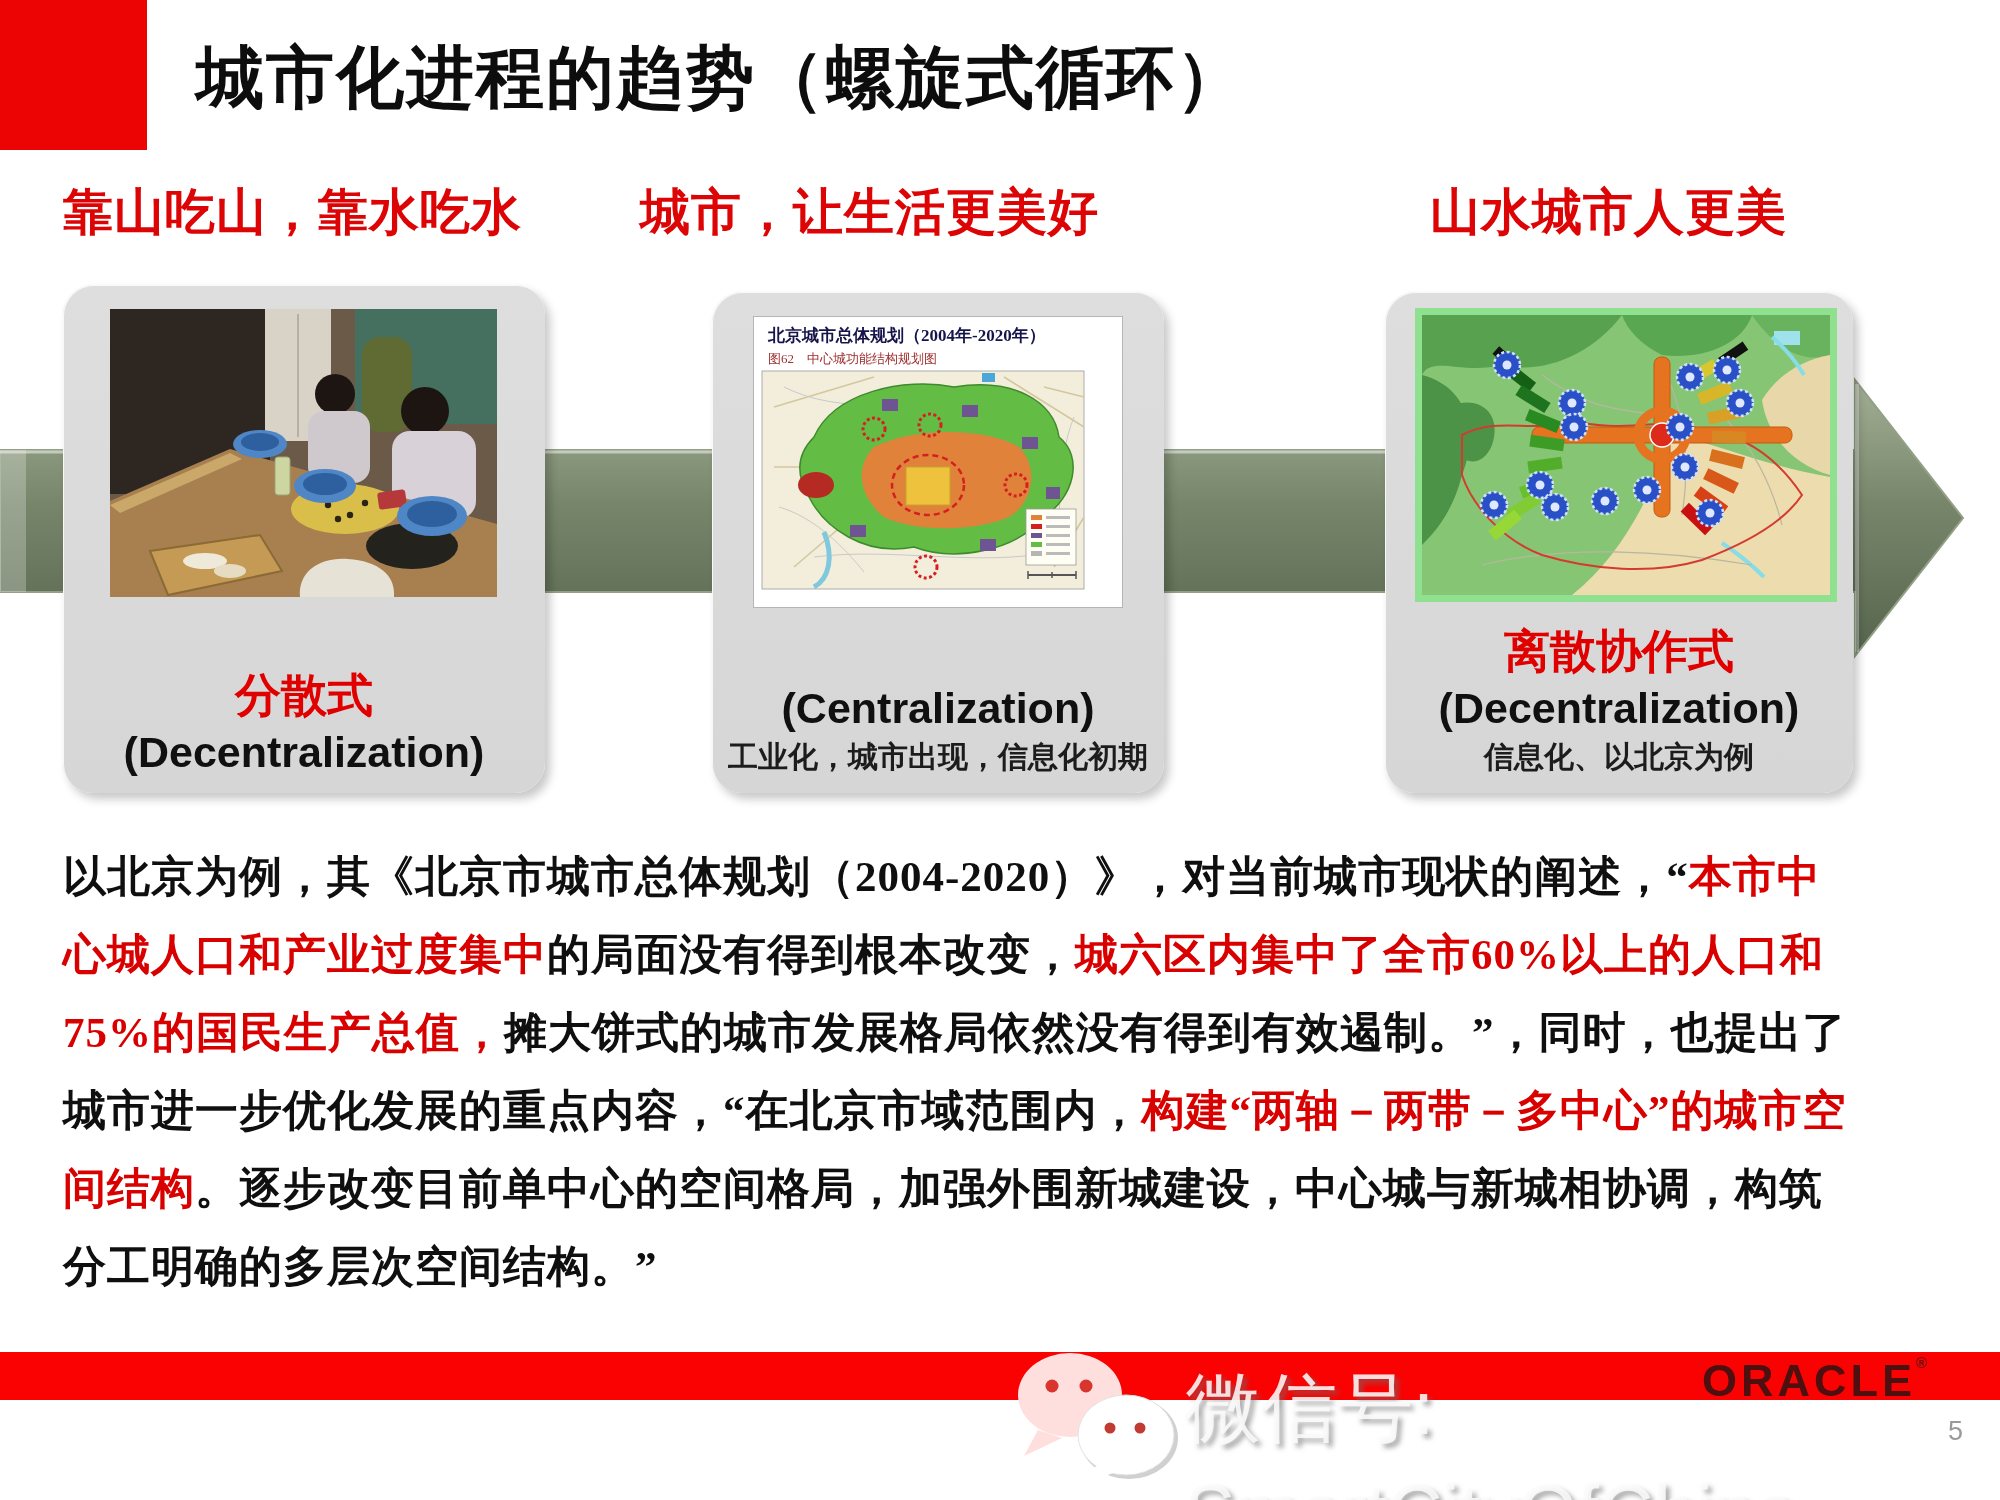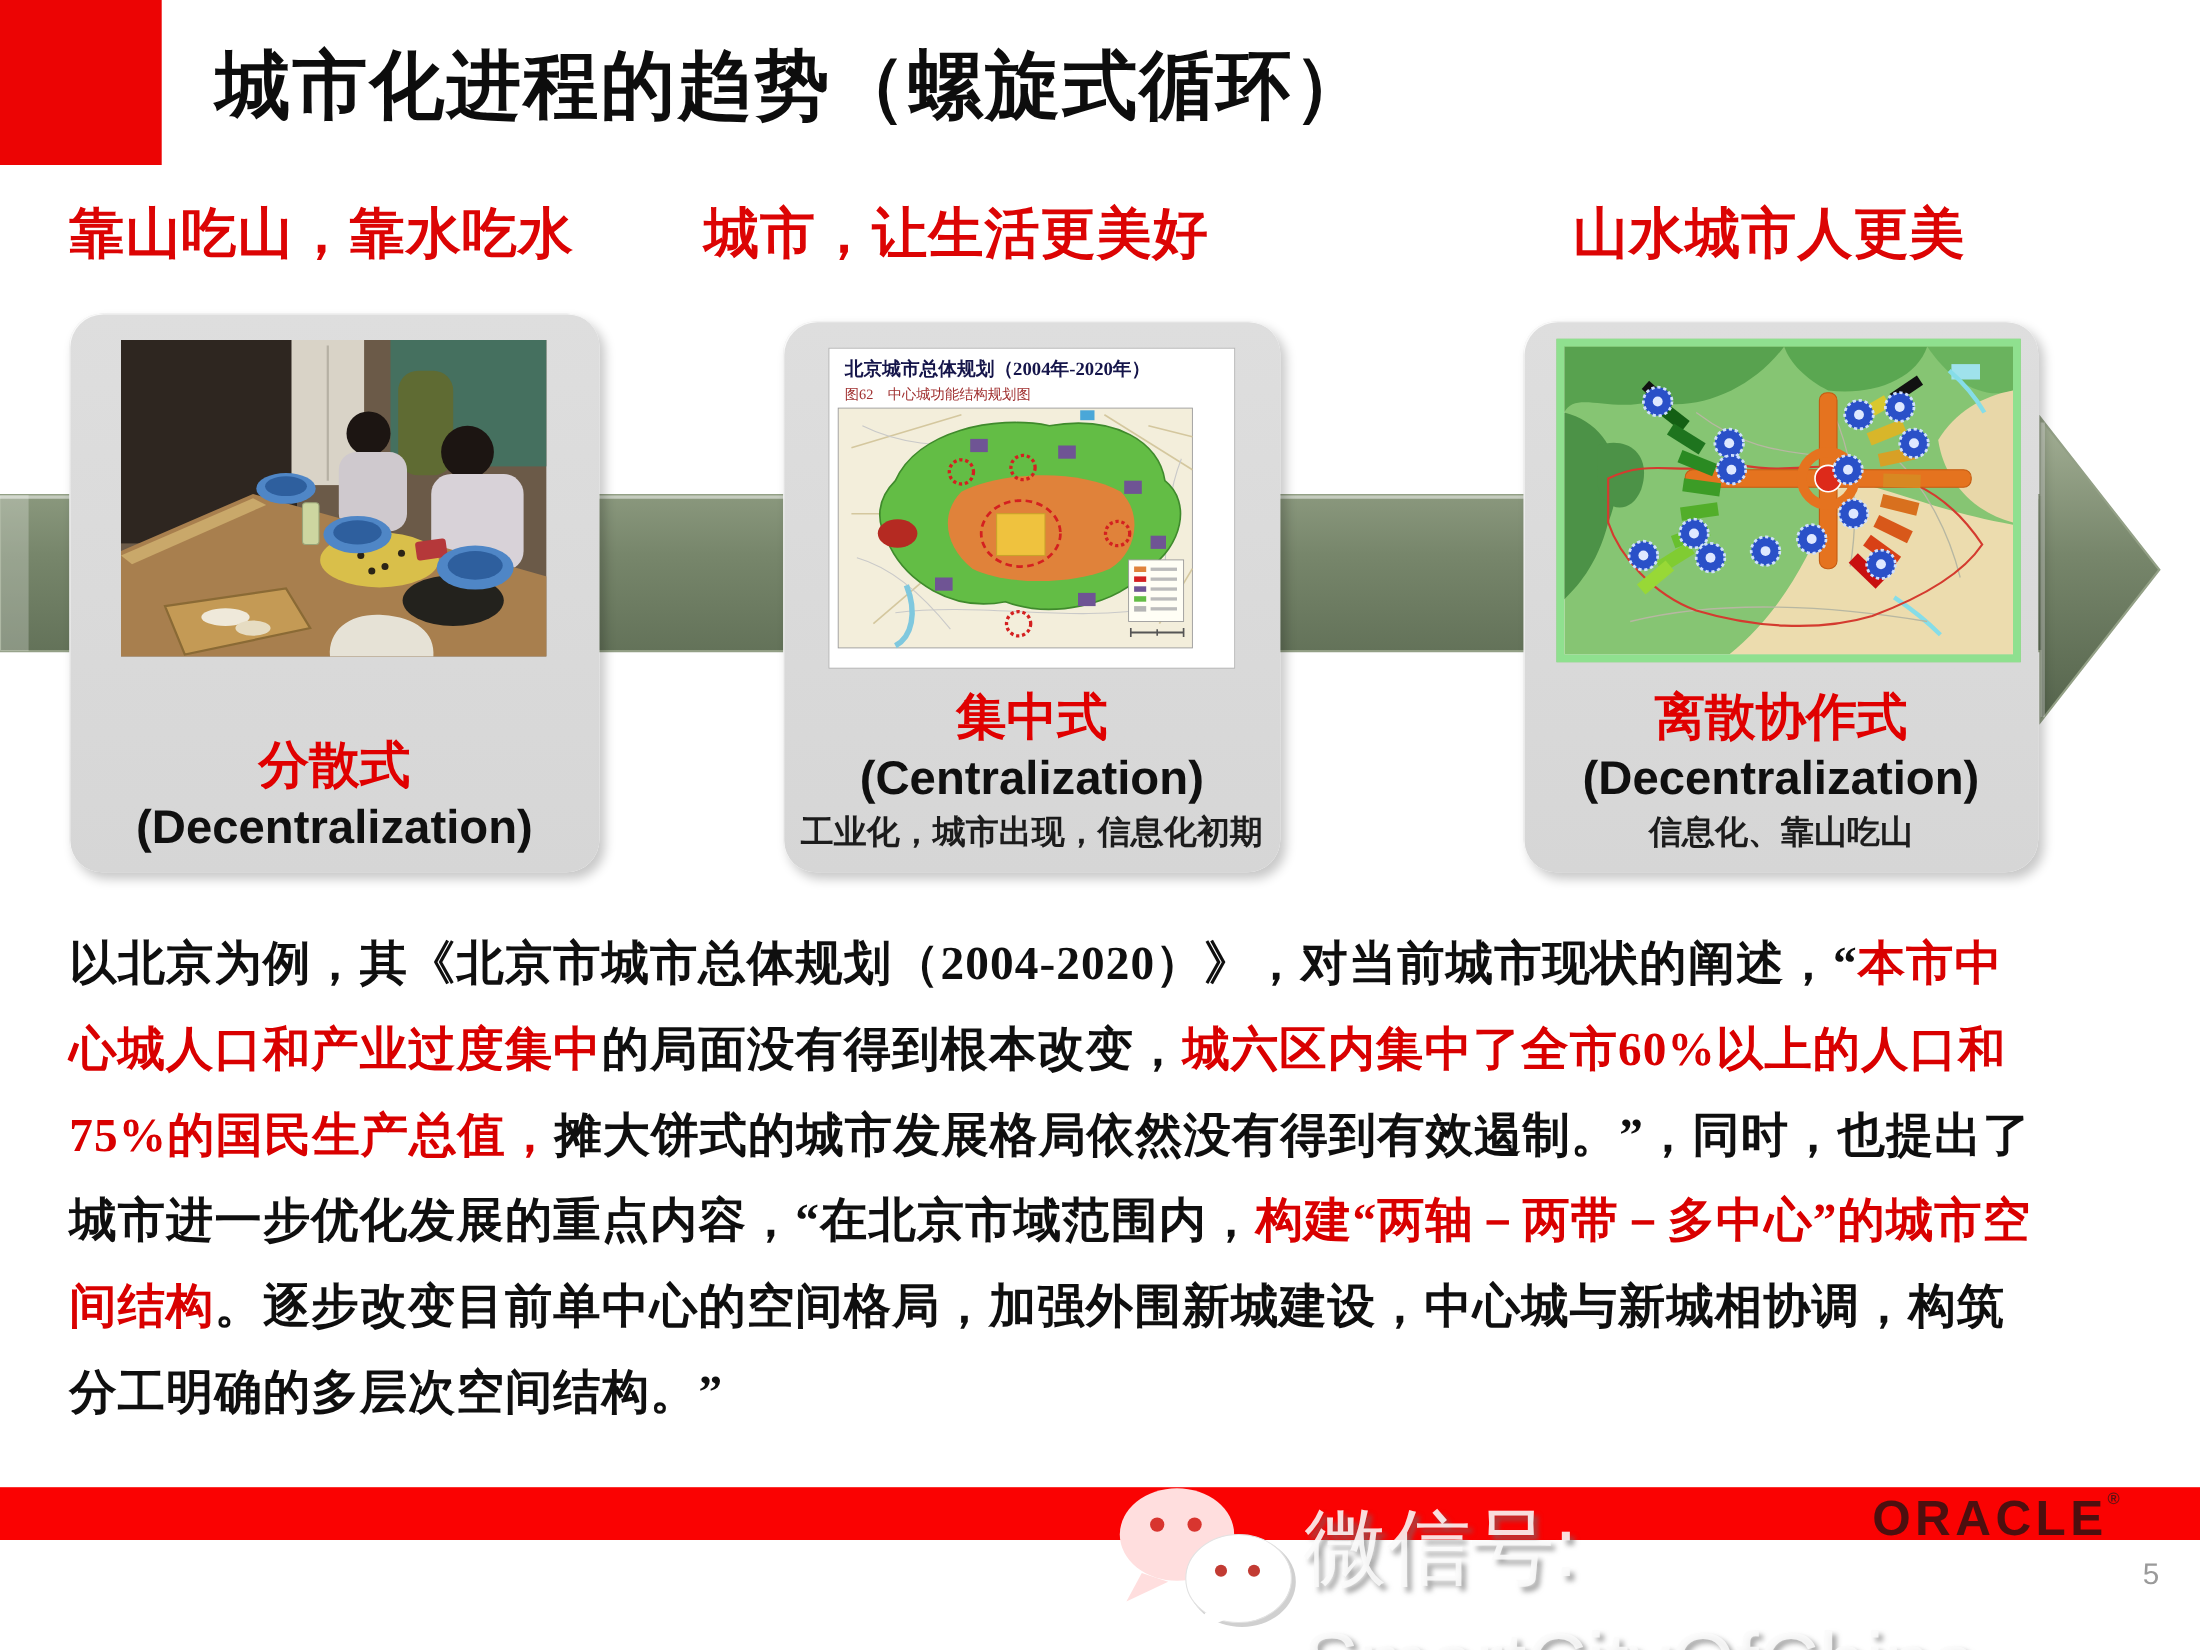--- a/index.html
+++ b/index.html
@@ -219,21 +219,20 @@
         </g>
         <line x1="274" y1="258" x2="322" y2="258" stroke="#555555" stroke-width="2"></line>
         <line x1="274" y1="254" x2="274" y2="262" stroke="#555555" stroke-width="1.5"></line>
         <line x1="298" y1="255" x2="298" y2="261" stroke="#555555" stroke-width="1.5"></line>
         <line x1="322" y1="254" x2="322" y2="262" stroke="#555555" stroke-width="1.5"></line>
       </svg>
       <div class="map2-title">北京城市总体规划（2004年-2020年）</div>
       <div class="map2-sub">图62　中心城功能结构规划图</div>
     </div>
     <div class="stage-labels">
-      <div class="stage-cn">集中式</div>
       <div class="stage-en">(Centralization)</div>
       <div class="stage-desc">工业化，城市出现，信息化初期</div>
     </div>
   </div>
 
   <div class="stage-box box3">
     <div class="photo3">
       <svg viewBox="0 0 408 280" width="408" height="280">
         <defs>
           <g id="bnode">
@@ -297,21 +296,21 @@
         <use href="#bnode" x="305" y="55"></use>
           <use href="#bnode" x="258" y="112"></use>
           <use href="#bnode" x="263" y="152"></use>
         <use href="#bnode" x="288" y="198"></use>
           <use href="#bnode" x="318" y="88"></use>
       </svg>
     </div>
     <div class="stage-labels">
       <div class="stage-cn">离散协作式</div>
       <div class="stage-en">(Decentralization)</div>
-      <div class="stage-desc">信息化、靠山吃山</div>
+      <div class="stage-desc">信息化、以北京为例</div>
     </div>
   </div>
 
   <div class="para">
     <div class="para-line"><span class="k">以北京为例，其《北京市城市总体规划（2004-2020）》，对当前城市现状的阐述，“</span><span class="r">本市中</span></div>
     <div class="para-line"><span class="r">心城人口和产业过度集中</span><span class="k">的局面没有得到根本改变，</span><span class="r">城六区内集中了全市60%以上的人口和</span></div>
     <div class="para-line"><span class="r">75%的国民生产总值，</span><span class="k">摊大饼式的城市发展格局依然没有得到有效遏制。”，同时，也提出了</span></div>
     <div class="para-line"><span class="k">城市进一步优化发展的重点内容，“在北京市域范围内，</span><span class="r">构建“两轴－两带－多中心”的城市空</span></div>
     <div class="para-line"><span class="r">间结构</span><span class="k">。逐步改变目前单中心的空间格局，加强外围新城建设，中心城与新城相协调，构筑</span></div>
     <div class="para-line"><span class="k">分工明确的多层次空间结构。”</span></div>

